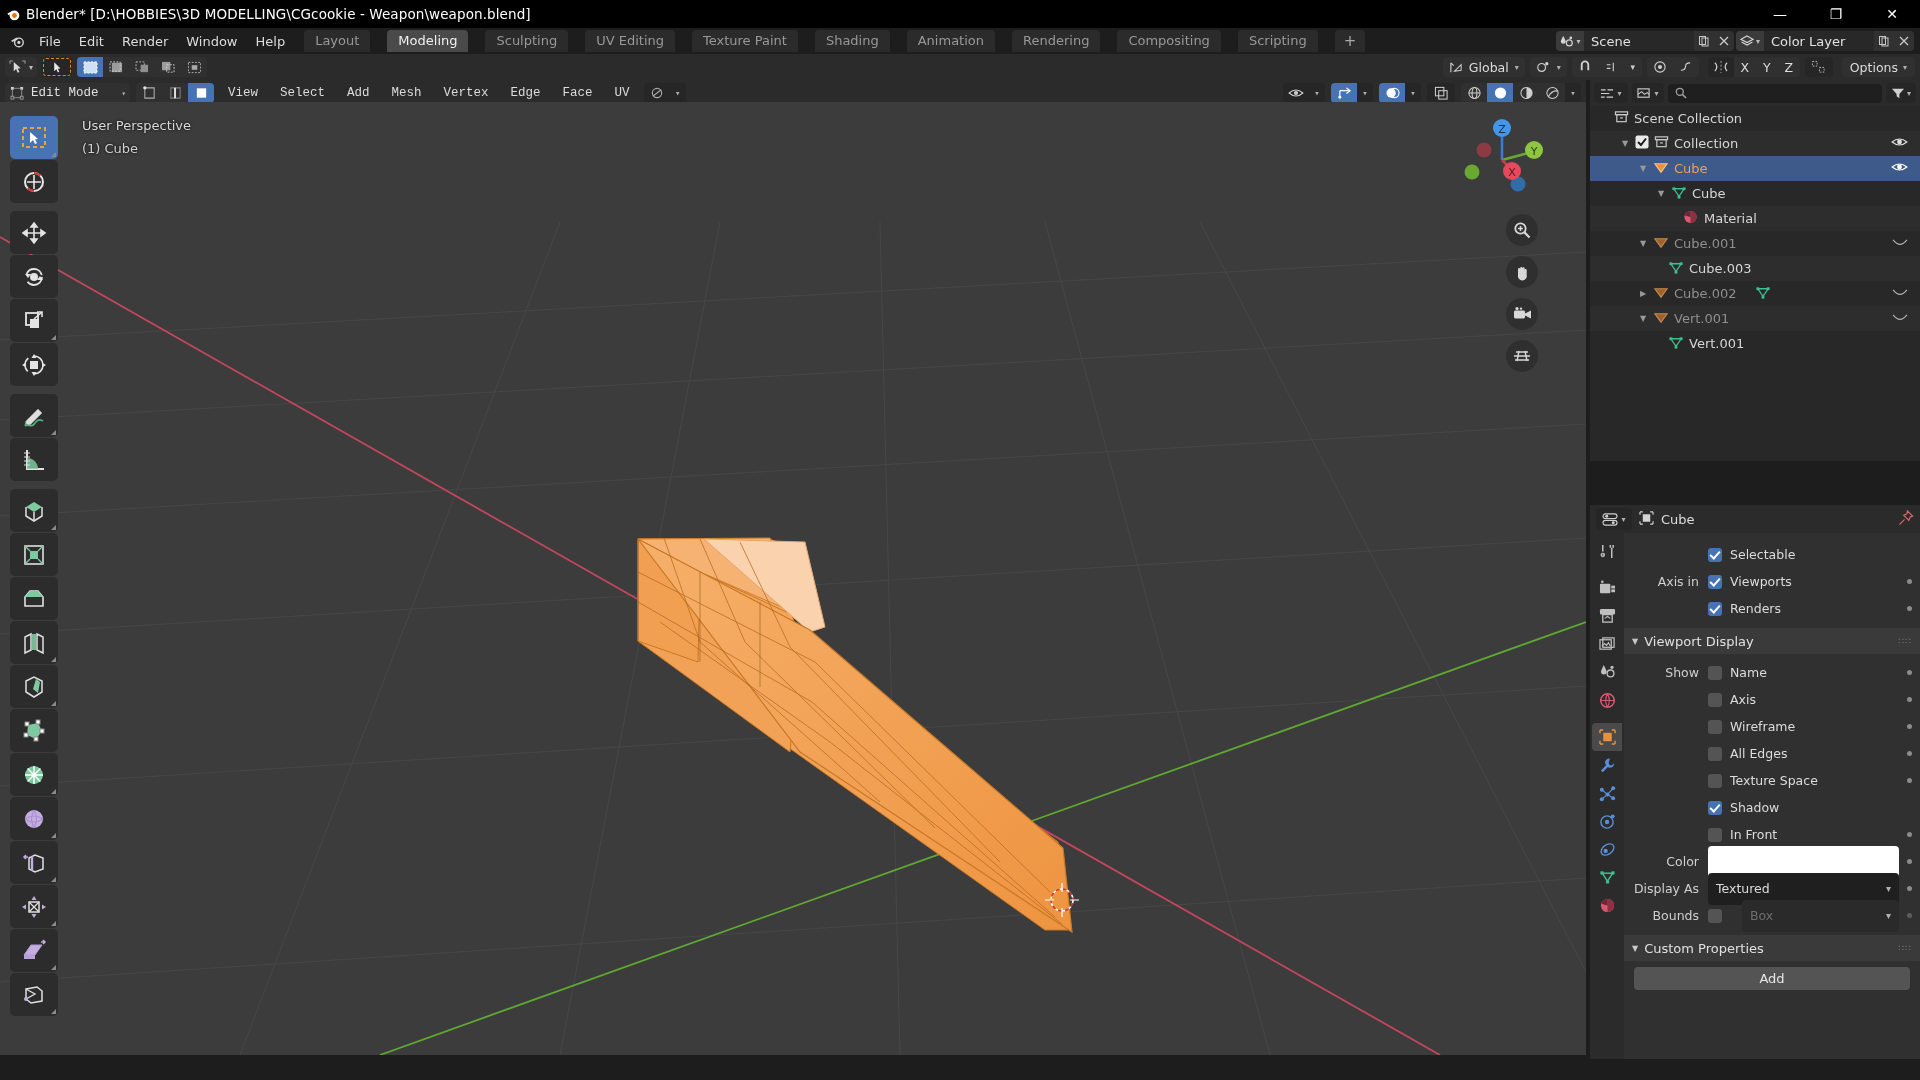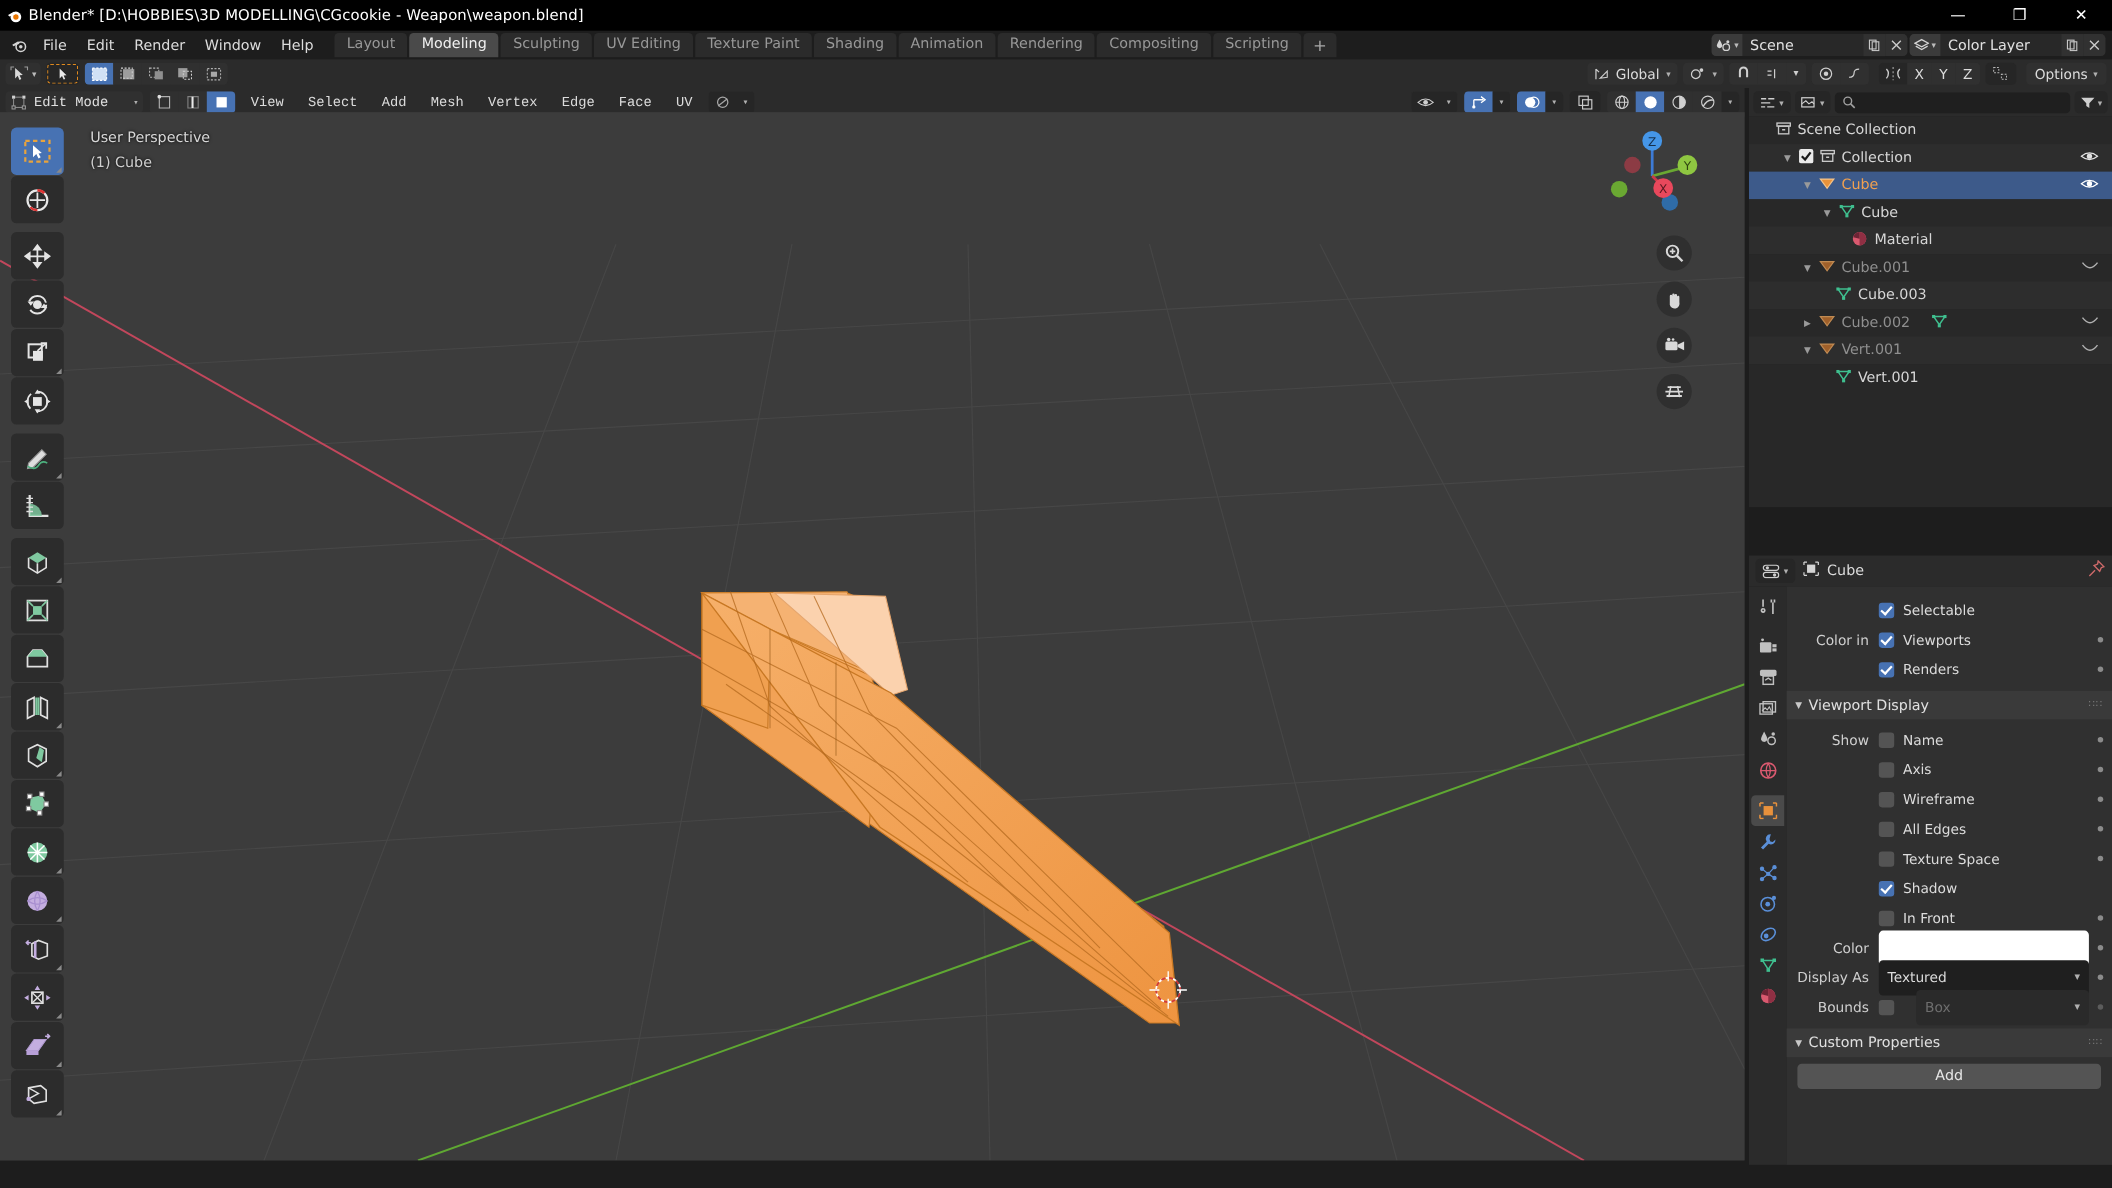--- a/index.html
+++ b/index.html
@@ -29,21 +29,21 @@
     position: absolute; top: 28px; left: 0; width: 1920px; height: 26px;
     background: #1d1d1d; display: flex; align-items: center; padding-left: 4px;
   }
   .bl-logo { width: 26px; height: 22px; display:flex; align-items:center; justify-content:center; }
   .menu-item {
     padding: 3px 9px; font-size: 13px; color: #dcdcdc; border-radius: 3px; white-space: nowrap;
   }
   .ws-tabs { display: flex; align-items: center; margin-left: 10px; height: 26px; }
   .ws-tab {
     padding: 4px 11px 5px; font-size: 13px; color: #989898; white-space: nowrap;
-    border-radius: 4px 4px 0 0; background: #2b2b2b; margin-right: 2px; height: 22px;
+    border-radius: 4px 4px 0 0; background: #2b2b2b; margin-right: 17px; height: 22px;
     display: flex; align-items: center;
   }
   .ws-tab.active { background: #4a4a4a; color: #f0f0f0; }
   .ws-add { padding: 2px 9px; color: #a8a8a8; font-size: 15px; background: #2b2b2b;
             border-radius: 4px 4px 0 0; height:22px; display:flex; align-items:center;}
   .topbar-right { margin-left: auto; display: flex; align-items: center; gap: 2px; padding-right: 6px; }
   .scene-widget, .layer-widget {
     display: flex; align-items: center; background: #282828; border-radius: 4px; height: 20px;
   }
   .sw-icon { width: 28px; height: 20px; display:flex; align-items:center; justify-content:center;
@@ -1087,21 +1087,21 @@
   </div>
 
   <div class="prop-body">
     <div style="height:8px"></div>
     <div class="prow">
       <span class="plabel"></span>
       <span class="cbox on"></span>
       <span class="ctext">Selectable</span>
     </div>
     <div class="prow">
-      <span class="plabel">Color in</span>
+      <span class="plabel">Axis in</span>
       <span class="cbox on"></span>
       <span class="ctext">Viewports</span>
       <span class="anim-dot"></span>
     </div>
     <div class="prow">
       <span class="plabel"></span>
       <span class="cbox on"></span>
       <span class="ctext">Renders</span>
       <span class="anim-dot"></span>
     </div>

